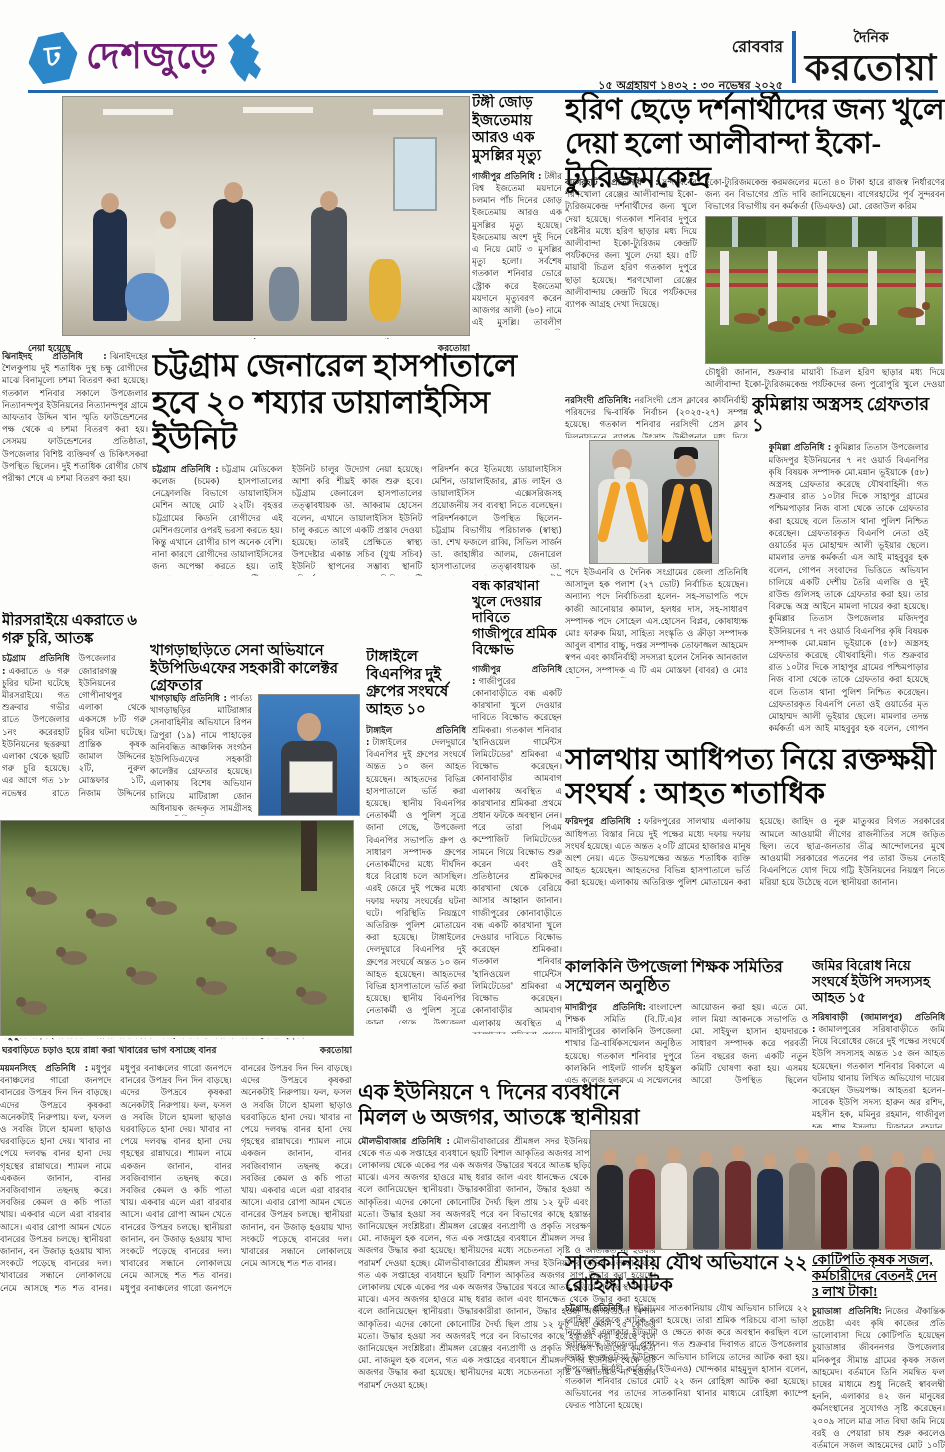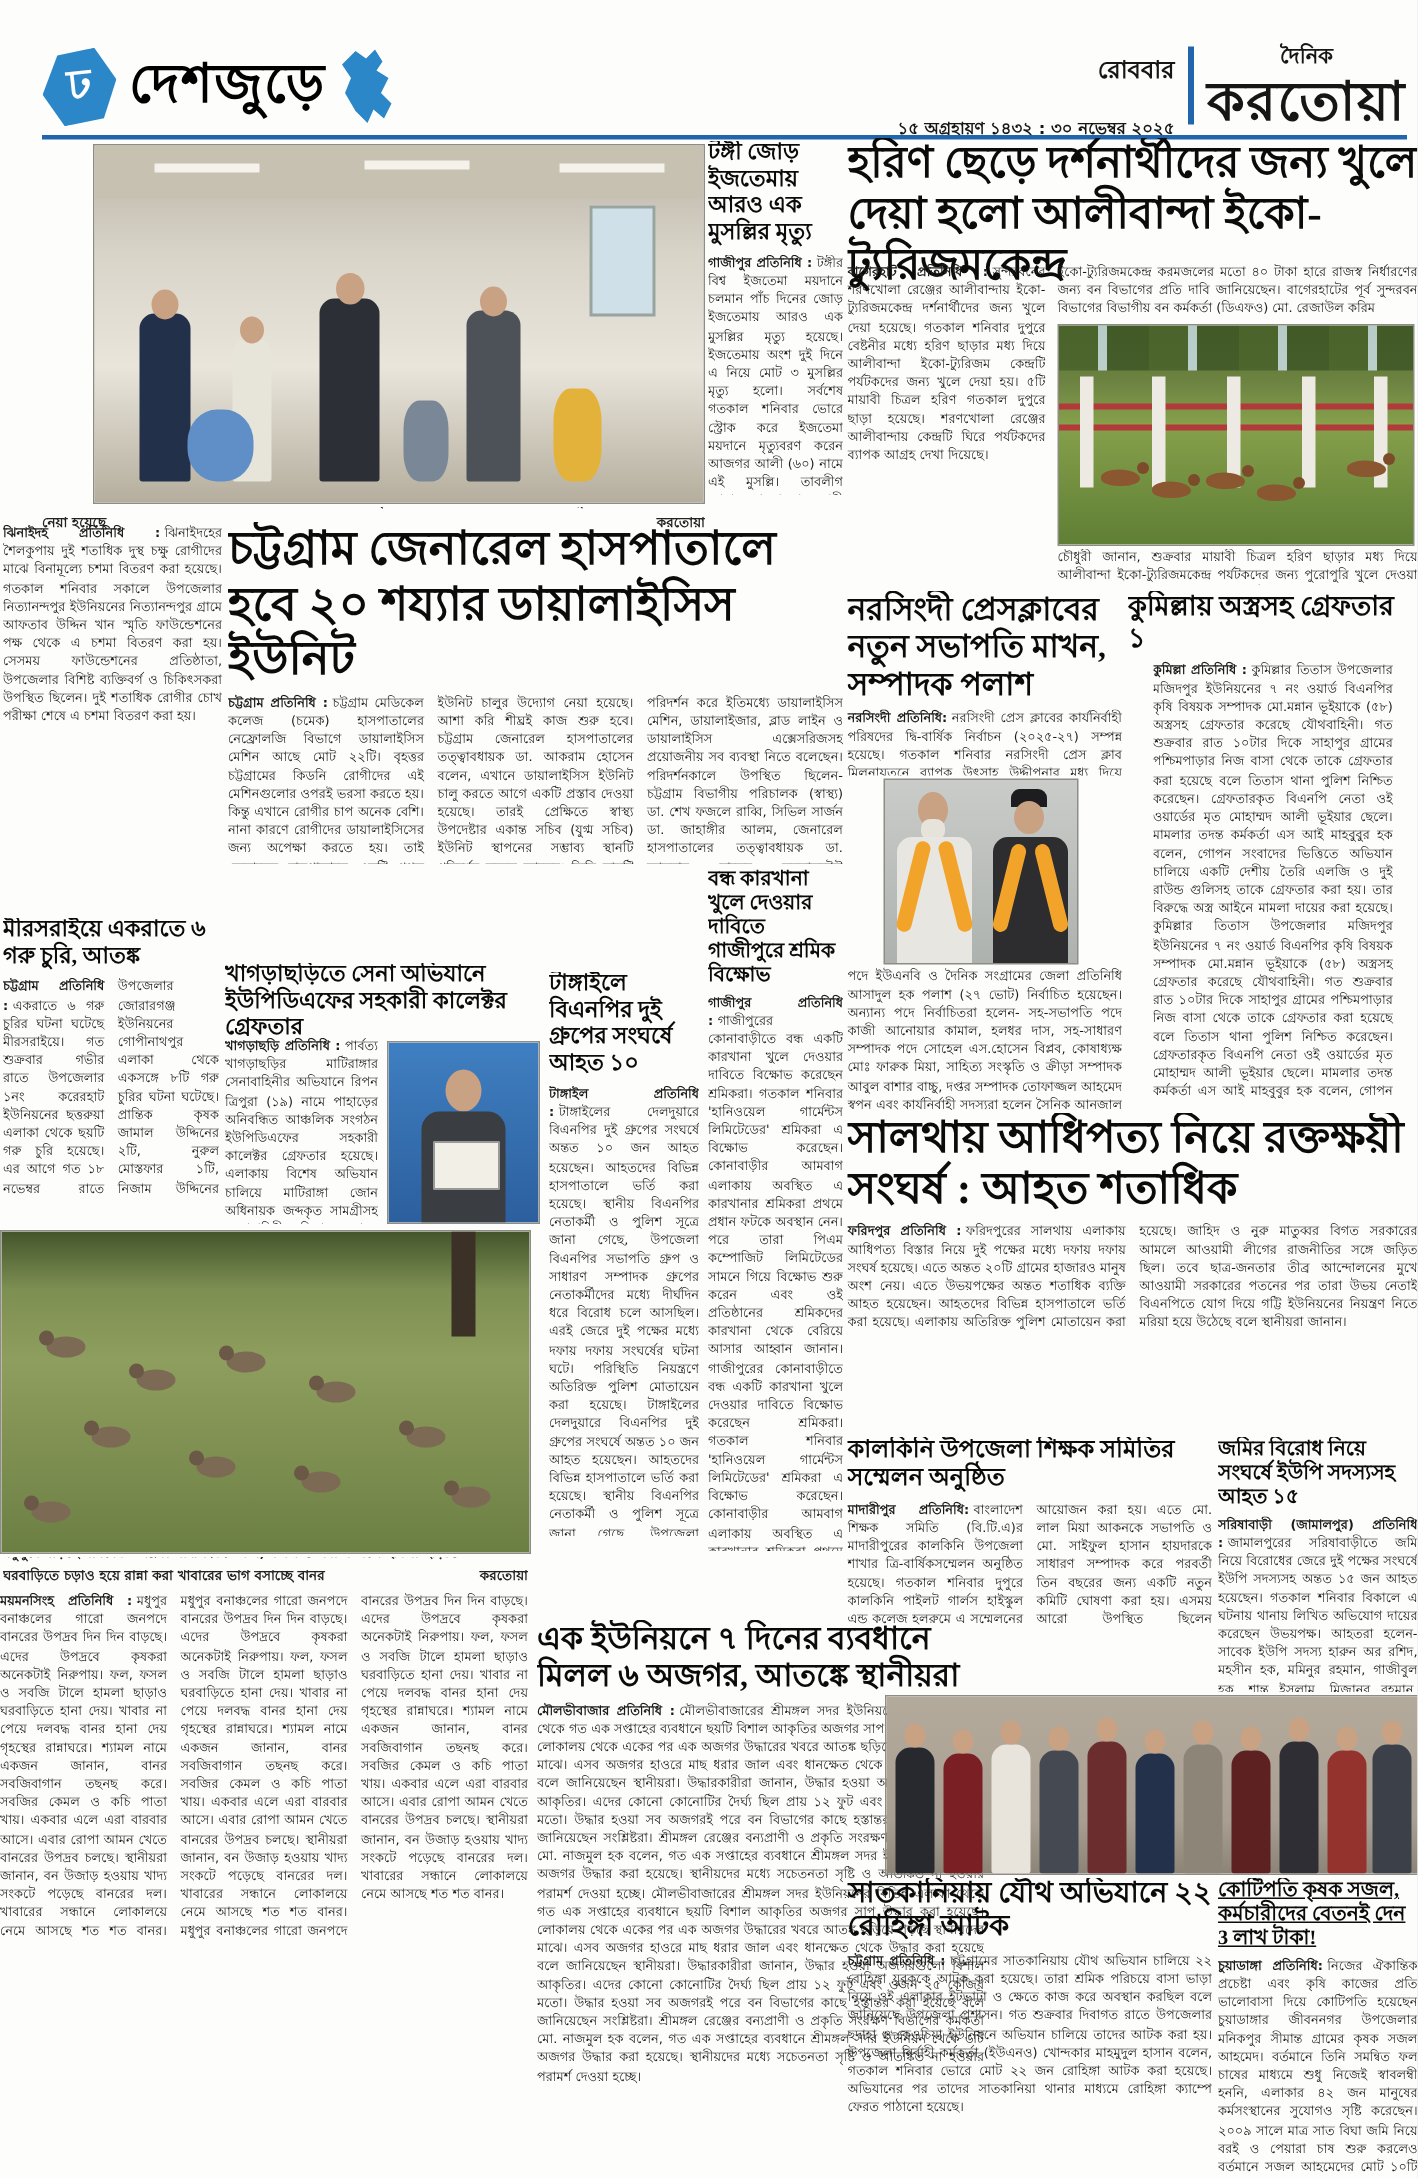--- a/index.html
+++ b/index.html
@@ -2,21 +2,21 @@
 <html lang="bn"><head>
 <meta charset="utf-8">
 <style>
   html,body{margin:0;padding:0;background:#e8e8e8;}
   .page{position:relative;width:945px;height:1452px;margin:0 auto;background:#fdfdfb;
         font-family:"DejaVu Sans",sans-serif;color:#161616;overflow:hidden;}
   .abs{position:absolute;}
   
   .hex{width:50px;height:50px;background:#2b87c8;color:#fff;display:flex;align-items:center;justify-content:center;
        clip-path:polygon(25% 5%,75% 0%,100% 45%,78% 95%,25% 100%,0% 55%);font-size:28px;font-weight:bold;transform:rotate(-6deg);}
-  .section-name{font-size:36px;font-weight:bold;color:#000000;letter-spacing:1px;}
+  .section-name{font-size:36px;font-weight:bold;color:#701a75;letter-spacing:1px;}
   .day-line{font-size:16px;font-weight:bold;text-align:right;}
   .date-line{font-size:11px;font-weight:bold;text-align:right;margin-top:16px;}
   .vbar{width:4px;background:#2166ad;height:52px;}
   .paper-prefix{font-size:14px;font-weight:bold;text-align:center;}
   .paper-name{font-size:36px;font-weight:bold;text-align:center;line-height:1;letter-spacing:1px;font-family:"Liberation Serif",serif;}
   .hrule{background:#2166ad;height:3px;}
   
   .art{position:absolute;overflow:hidden;}
   .hl{font-weight:bold;color:#0b0b0b;text-align:left;line-height:1.18;margin:0 0 5px 0;
       font-family:"Liberation Serif",serif;overflow:hidden;}
@@ -209,21 +209,20 @@
   </div>
 
   <div class="art" style="left:358px;top:1080px;width:298px;height:370px;">
     <h2 class="hl hl-md">এক ইউনিয়নে ৭ দিনের ব্যবধানে মিলল ৬ অজগর, আতঙ্কে স্থানীয়রা</h2>
     <div class="body" style="height:300px;">
       <span class="dl">মৌলভীবাজার প্রতিনিধি :</span><span>মৌলভীবাজারের শ্রীমঙ্গল সদর ইউনিয়নের বিভিন্ন এলাকা থেকে গত এক সপ্তাহের ব্যবধানে ছয়টি বিশাল আকৃতির অজগর সাপ উদ্ধার করা হয়েছে। লোকালয় থেকে একের পর এক অজগর উদ্ধারের খবরে আতঙ্ক ছড়িয়ে পড়ছে স্থানীয়দের মাঝে। এসব অজগর হাওরে মাছ ধরার জাল এবং ধানক্ষেত থেকে উদ্ধার করা হয়েছে বলে জানিয়েছেন স্থানীয়রা। উদ্ধারকারীরা জানান, উদ্ধার হওয়া অজগরগুলো বিশাল আকৃতির। এদের কোনো কোনোটির দৈর্ঘ্য ছিল প্রায় ১২ ফুট এবং ওজন ২৫ কেজির মতো। উদ্ধার হওয়া সব অজগরই পরে বন বিভাগের কাছে হস্তান্তর করা হয়েছে বলে জানিয়েছেন সংশ্লিষ্টরা। শ্রীমঙ্গল রেঞ্জের বন্যপ্রাণী ও প্রকৃতি সংরক্ষণ বিভাগের কর্মকর্তা মো. নাজমুল হক বলেন, গত এক সপ্তাহের ব্যবধানে শ্রীমঙ্গল সদর ইউনিয়ন থেকে ৬টি অজগর উদ্ধার করা হয়েছে। স্থানীয়দের মধ্যে সচেতনতা সৃষ্টি ও আতঙ্কিত না হওয়ার পরামর্শ দেওয়া হচ্ছে। মৌলভীবাজারের শ্রীমঙ্গল সদর ইউনিয়নের বিভিন্ন এলাকা থেকে গত এক সপ্তাহের ব্যবধানে ছয়টি বিশাল আকৃতির অজগর সাপ উদ্ধার করা হয়েছে। লোকালয় থেকে একের পর এক অজগর উদ্ধারের খবরে আতঙ্ক ছড়িয়ে পড়ছে স্থানীয়দের মাঝে। এসব অজগর হাওরে মাছ ধরার জাল এবং ধানক্ষেত থেকে উদ্ধার করা হয়েছে বলে জানিয়েছেন স্থানীয়রা। উদ্ধারকারীরা জানান, উদ্ধার হওয়া অজগরগুলো বিশাল আকৃতির। এদের কোনো কোনোটির দৈর্ঘ্য ছিল প্রায় ১২ ফুট এবং ওজন ২৫ কেজির মতো। উদ্ধার হওয়া সব অজগরই পরে বন বিভাগের কাছে হস্তান্তর করা হয়েছে বলে জানিয়েছেন সংশ্লিষ্টরা। শ্রীমঙ্গল রেঞ্জের বন্যপ্রাণী ও প্রকৃতি সংরক্ষণ বিভাগের কর্মকর্তা মো. নাজমুল হক বলেন, গত এক সপ্তাহের ব্যবধানে শ্রীমঙ্গল সদর ইউনিয়ন থেকে ৬টি অজগর উদ্ধার করা হয়েছে। স্থানীয়দের মধ্যে সচেতনতা সৃষ্টি ও আতঙ্কিত না হওয়ার পরামর্শ দেওয়া হচ্ছে।</span>
     </div>
   </div>
 
   <div class="art" style="left:565px;top:394px;width:183px;height:346px;">
-    <h2 class="hl hl-md">নরসিংদী প্রেসক্লাবের নতুন সভাপতি মাখন, সম্পাদক পলাশ</h2>
     <div class="body" style="height:44px;">
       <span class="dl">নরসিংদী প্রতিনিধি:</span><span>নরসিংদী প্রেস ক্লাবের কার্যনির্বাহী পরিষদের দ্বি-বার্ষিক নির্বাচন (২০২৫-২৭) সম্পন্ন হয়েছে। গতকাল শনিবার নরসিংদী প্রেস ক্লাব মিলনায়তনে ব্যাপক উৎসাহ উদ্দীপনার মধ্য দিয়ে সকাল ১০টা হতে বিকাল ৩টা পর্যন্ত টানা ভোটগ্রহণ হয়। এতে মোট ৬১ জন ভোটারের মধ্যে ৫৬ জন তাদের ভোটাধিকার প্রয়োগ করেন। নির্বাচনে সভাপতি পদে একুশে টেলিভিশনের জেলা প্রতিনিধি মাখন দাস (৪৩ ভোট) ও সাধারণ সম্পাদক</span>
     </div>
     <div class="photo" style="position:relative;left:24px;top:2px;width:128px;height:122px;">
       <div class="photo-inner" style="background:linear-gradient(180deg,#c9ccc9,#aeb2ae);">
         <div class="hd" style="left:22px;top:8px;width:20px;height:24px;"></div>
         <div class="abs" style="left:24px;top:26px;width:16px;height:14px;background:#e6e3da;border-radius:40%;"></div>
         <div class="abs" style="left:8px;top:38px;width:50px;height:84px;background:#e8e6e0;border-radius:10px 10px 0 0;"></div>
         <div class="abs" style="left:14px;top:40px;width:10px;height:62px;background:#f2a32a;transform:rotate(14deg);border-radius:6px;"></div>
         <div class="abs" style="left:42px;top:40px;width:10px;height:62px;background:#f2a32a;transform:rotate(-14deg);border-radius:6px;"></div>

